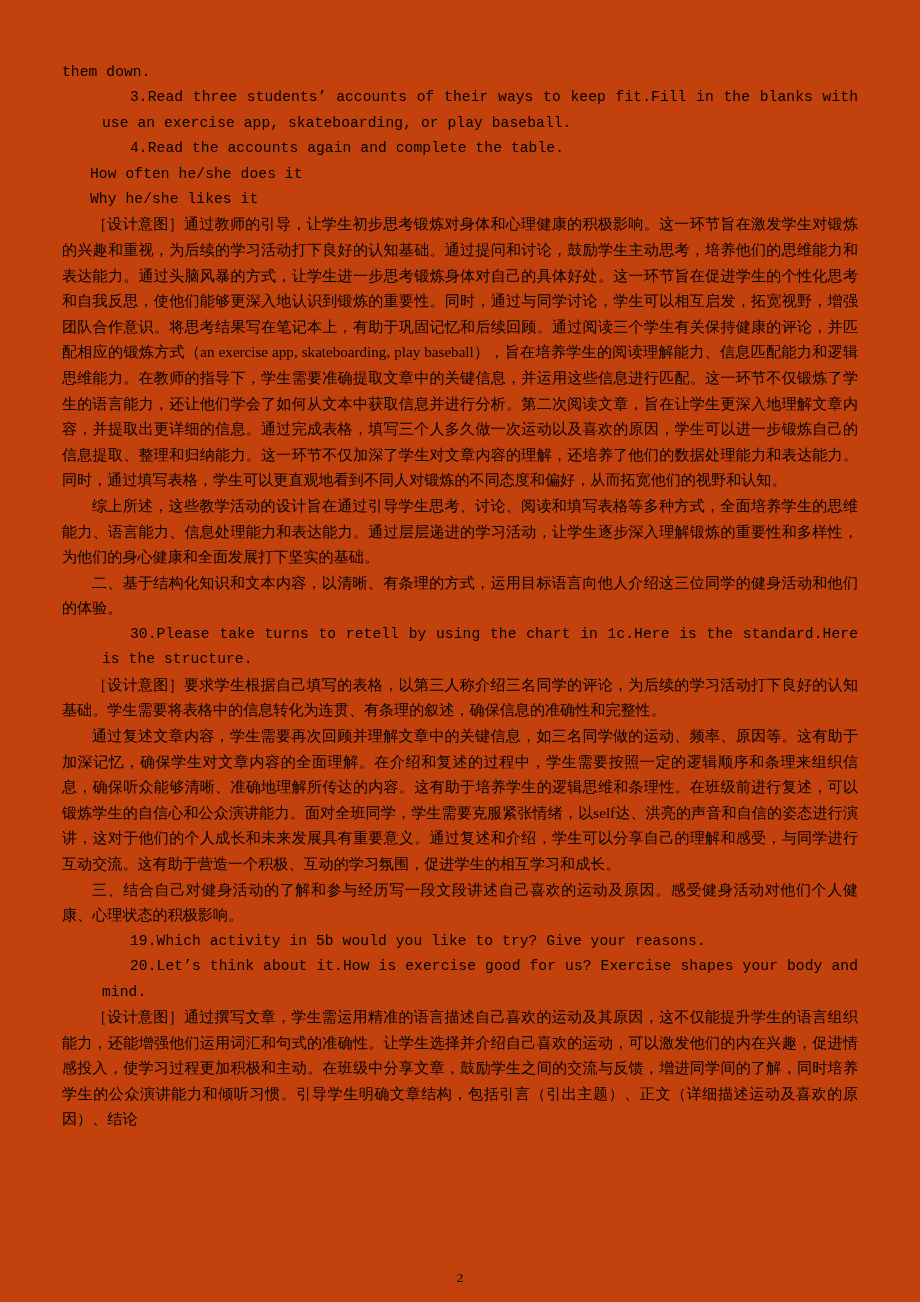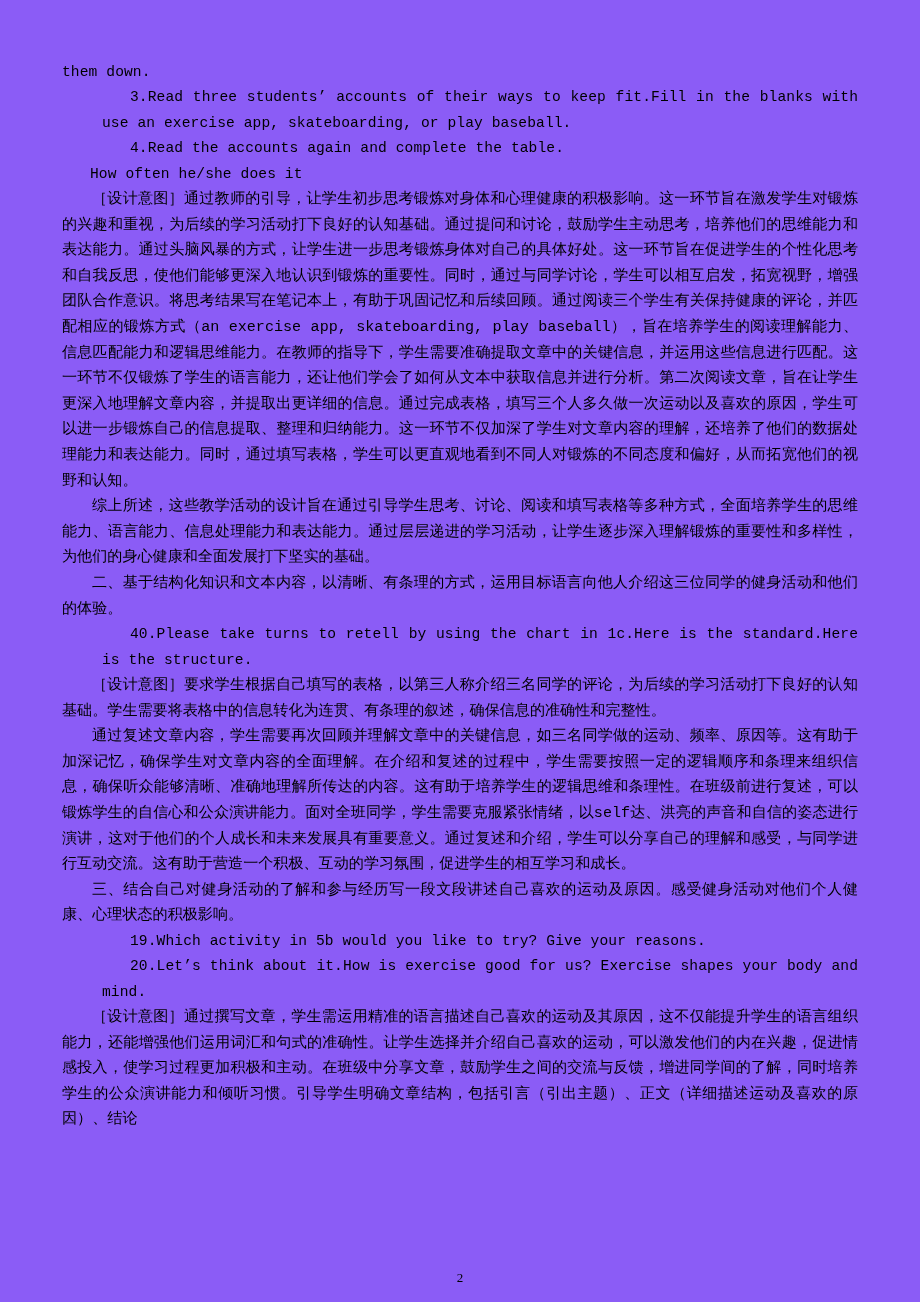--- a/index.html
+++ b/index.html
@@ -3,21 +3,21 @@
 <meta charset="utf-8">
 <style>
   html, body {
     margin: 0;
     padding: 0;
     background: #ffffff;
   }
   .page {
     width: 920px;
     height: 1302px;
-    background: #8b5cf6;
+    background: #c2410c;
     position: relative;
     box-sizing: border-box;
     padding: 60px 62px 40px 62px;
     font-family: "Liberation Serif", serif;
     color: #000000;
     overflow: hidden;
   }
   .doc-body {
     width: 796px;
   }
@@ -36,21 +36,21 @@
   }
   .mono.indent {
     text-indent: 28px;
     margin-left: 40px;
   }
   .mono.indent2 {
     padding-left: 28px;
   }
   
   .cjk {
-    font-family: Liberation Mono, monospace;
+    font-family: Liberation Serif, serif;
     font-size: 15.1px;
     line-height: 25.6px;
     text-align: justify;
     text-justify: inter-ideograph;
     text-indent: 30px;
   }
   .page-number {
     position: absolute;
     left: 0;
     right: 0;
@@ -68,28 +68,29 @@
   <div class="doc-body">
 
     <p class="mono">them down.</p>
 
     <p class="mono indent">3.Read three students’ accounts of their ways to keep fit.Fill in the blanks with use an exercise app, skateboarding, or play baseball.</p>
 
     <p class="mono indent">4.Read the accounts again and complete the table.</p>
 
     <p class="mono indent2">How often he/she does it</p>
 
+    <p class="mono indent2">Why he/she likes it</p>
 
     <p class="cjk">［设计意图］通过教师的引导，让学生初步思考锻炼对身体和心理健康的积极影响。这一环节旨在激发学生对锻炼的兴趣和重视，为后续的学习活动打下良好的认知基础。通过提问和讨论，鼓励学生主动思考，培养他们的思维能力和表达能力。通过头脑风暴的方式，让学生进一步思考锻炼身体对自己的具体好处。这一环节旨在促进学生的个性化思考和自我反思，使他们能够更深入地认识到锻炼的重要性。同时，通过与同学讨论，学生可以相互启发，拓宽视野，增强团队合作意识。将思考结果写在笔记本上，有助于巩固记忆和后续回顾。通过阅读三个学生有关保持健康的评论，并匹配相应的锻炼方式（an exercise app, skateboarding, play baseball），旨在培养学生的阅读理解能力、信息匹配能力和逻辑思维能力。在教师的指导下，学生需要准确提取文章中的关键信息，并运用这些信息进行匹配。这一环节不仅锻炼了学生的语言能力，还让他们学会了如何从文本中获取信息并进行分析。第二次阅读文章，旨在让学生更深入地理解文章内容，并提取出更详细的信息。通过完成表格，填写三个人多久做一次运动以及喜欢的原因，学生可以进一步锻炼自己的信息提取、整理和归纳能力。这一环节不仅加深了学生对文章内容的理解，还培养了他们的数据处理能力和表达能力。同时，通过填写表格，学生可以更直观地看到不同人对锻炼的不同态度和偏好，从而拓宽他们的视野和认知。</p>
 
     <p class="cjk">综上所述，这些教学活动的设计旨在通过引导学生思考、讨论、阅读和填写表格等多种方式，全面培养学生的思维能力、语言能力、信息处理能力和表达能力。通过层层递进的学习活动，让学生逐步深入理解锻炼的重要性和多样性，为他们的身心健康和全面发展打下坚实的基础。</p>
 
     <p class="cjk">二、基于结构化知识和文本内容，以清晰、有条理的方式，运用目标语言向他人介绍这三位同学的健身活动和他们的体验。</p>
 
-    <p class="mono indent">40.Please take turns to retell by using the chart in 1c.Here is the standard.Here is the structure.</p>
+    <p class="mono indent">30.Please take turns to retell by using the chart in 1c.Here is the standard.Here is the structure.</p>
 
     <p class="cjk">［设计意图］要求学生根据自己填写的表格，以第三人称介绍三名同学的评论，为后续的学习活动打下良好的认知基础。学生需要将表格中的信息转化为连贯、有条理的叙述，确保信息的准确性和完整性。</p>
 
     <p class="cjk">通过复述文章内容，学生需要再次回顾并理解文章中的关键信息，如三名同学做的运动、频率、原因等。这有助于加深记忆，确保学生对文章内容的全面理解。在介绍和复述的过程中，学生需要按照一定的逻辑顺序和条理来组织信息，确保听众能够清晰、准确地理解所传达的内容。这有助于培养学生的逻辑思维和条理性。在班级前进行复述，可以锻炼学生的自信心和公众演讲能力。面对全班同学，学生需要克服紧张情绪，以self达、洪亮的声音和自信的姿态进行演讲，这对于他们的个人成长和未来发展具有重要意义。通过复述和介绍，学生可以分享自己的理解和感受，与同学进行互动交流。这有助于营造一个积极、互动的学习氛围，促进学生的相互学习和成长。</p>
 
     <p class="cjk">三、结合自己对健身活动的了解和参与经历写一段文段讲述自己喜欢的运动及原因。感受健身活动对他们个人健康、心理状态的积极影响。</p>
 
     <p class="mono indent">19.Which activity in 5b would you like to try? Give your reasons.</p>
 
     <p class="mono indent">20.Let’s think about it.How is exercise good for us? Exercise shapes your body and mind.</p>

